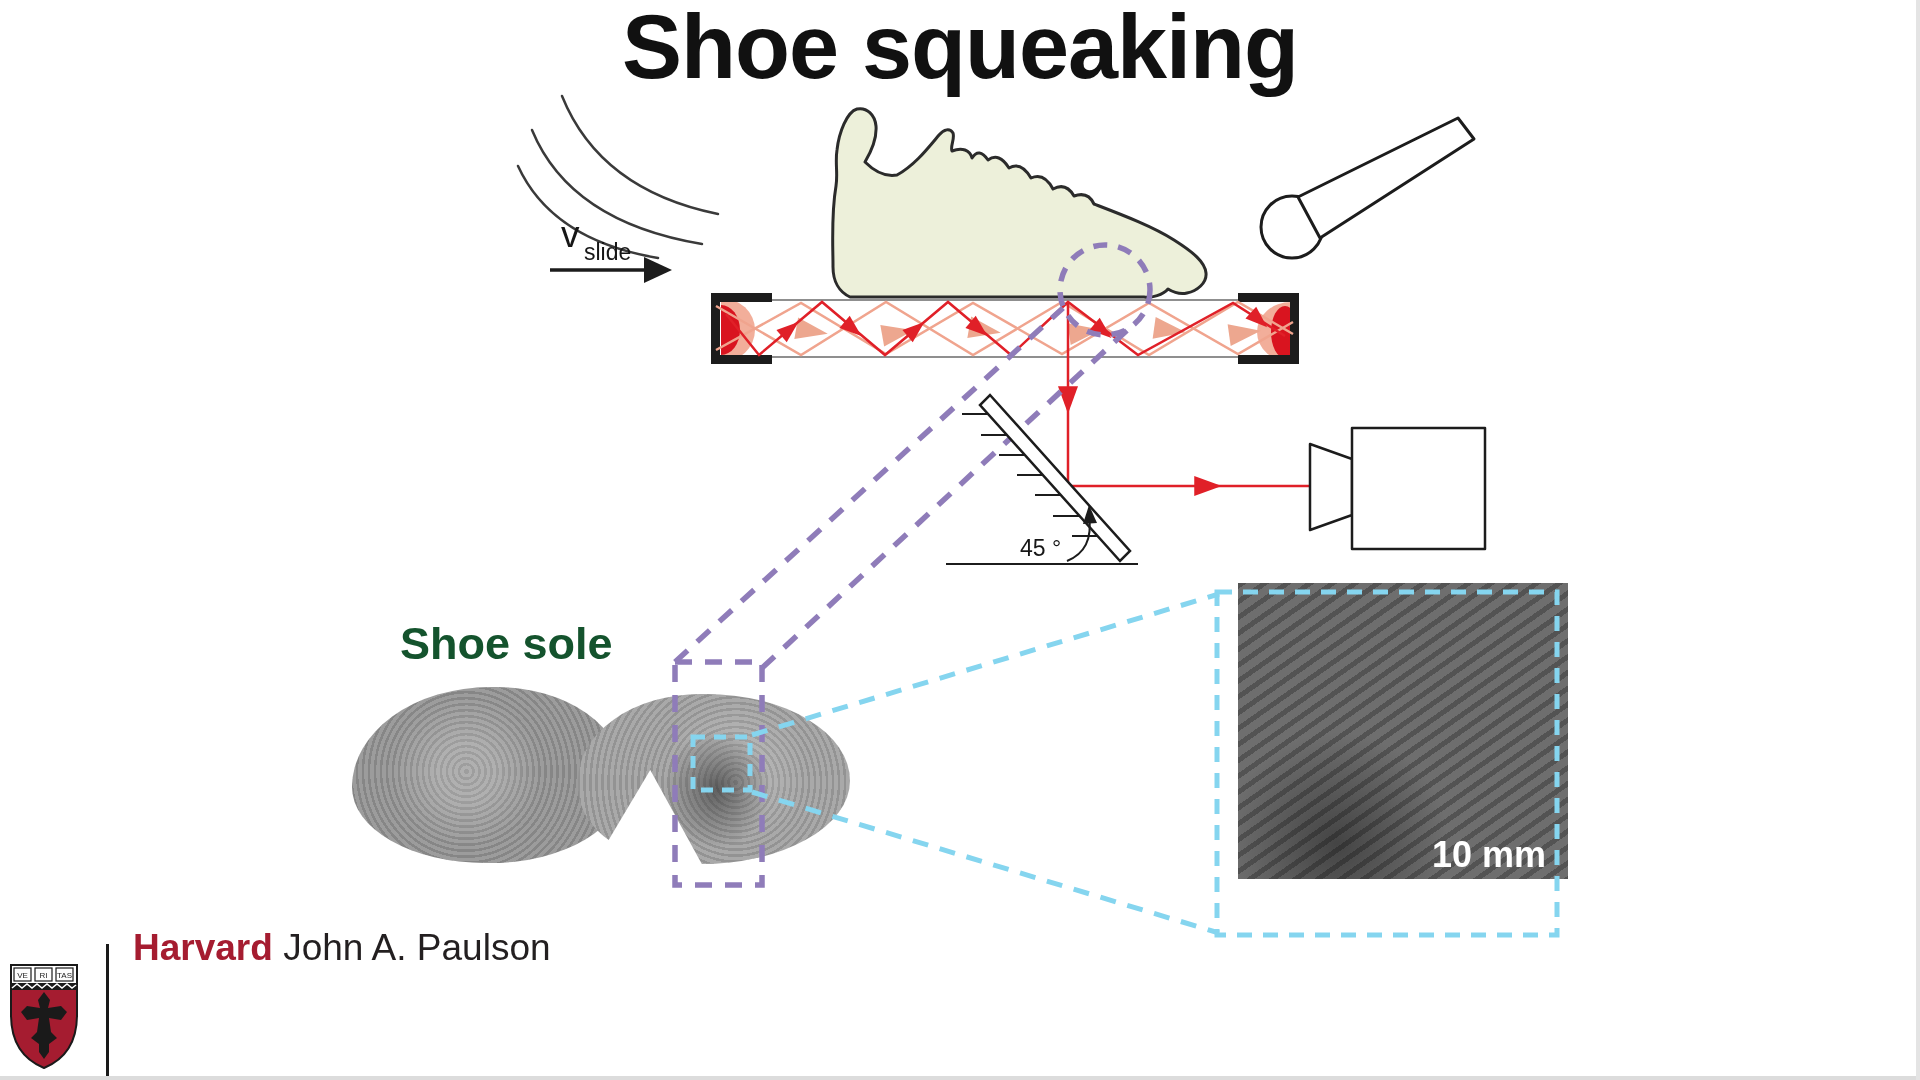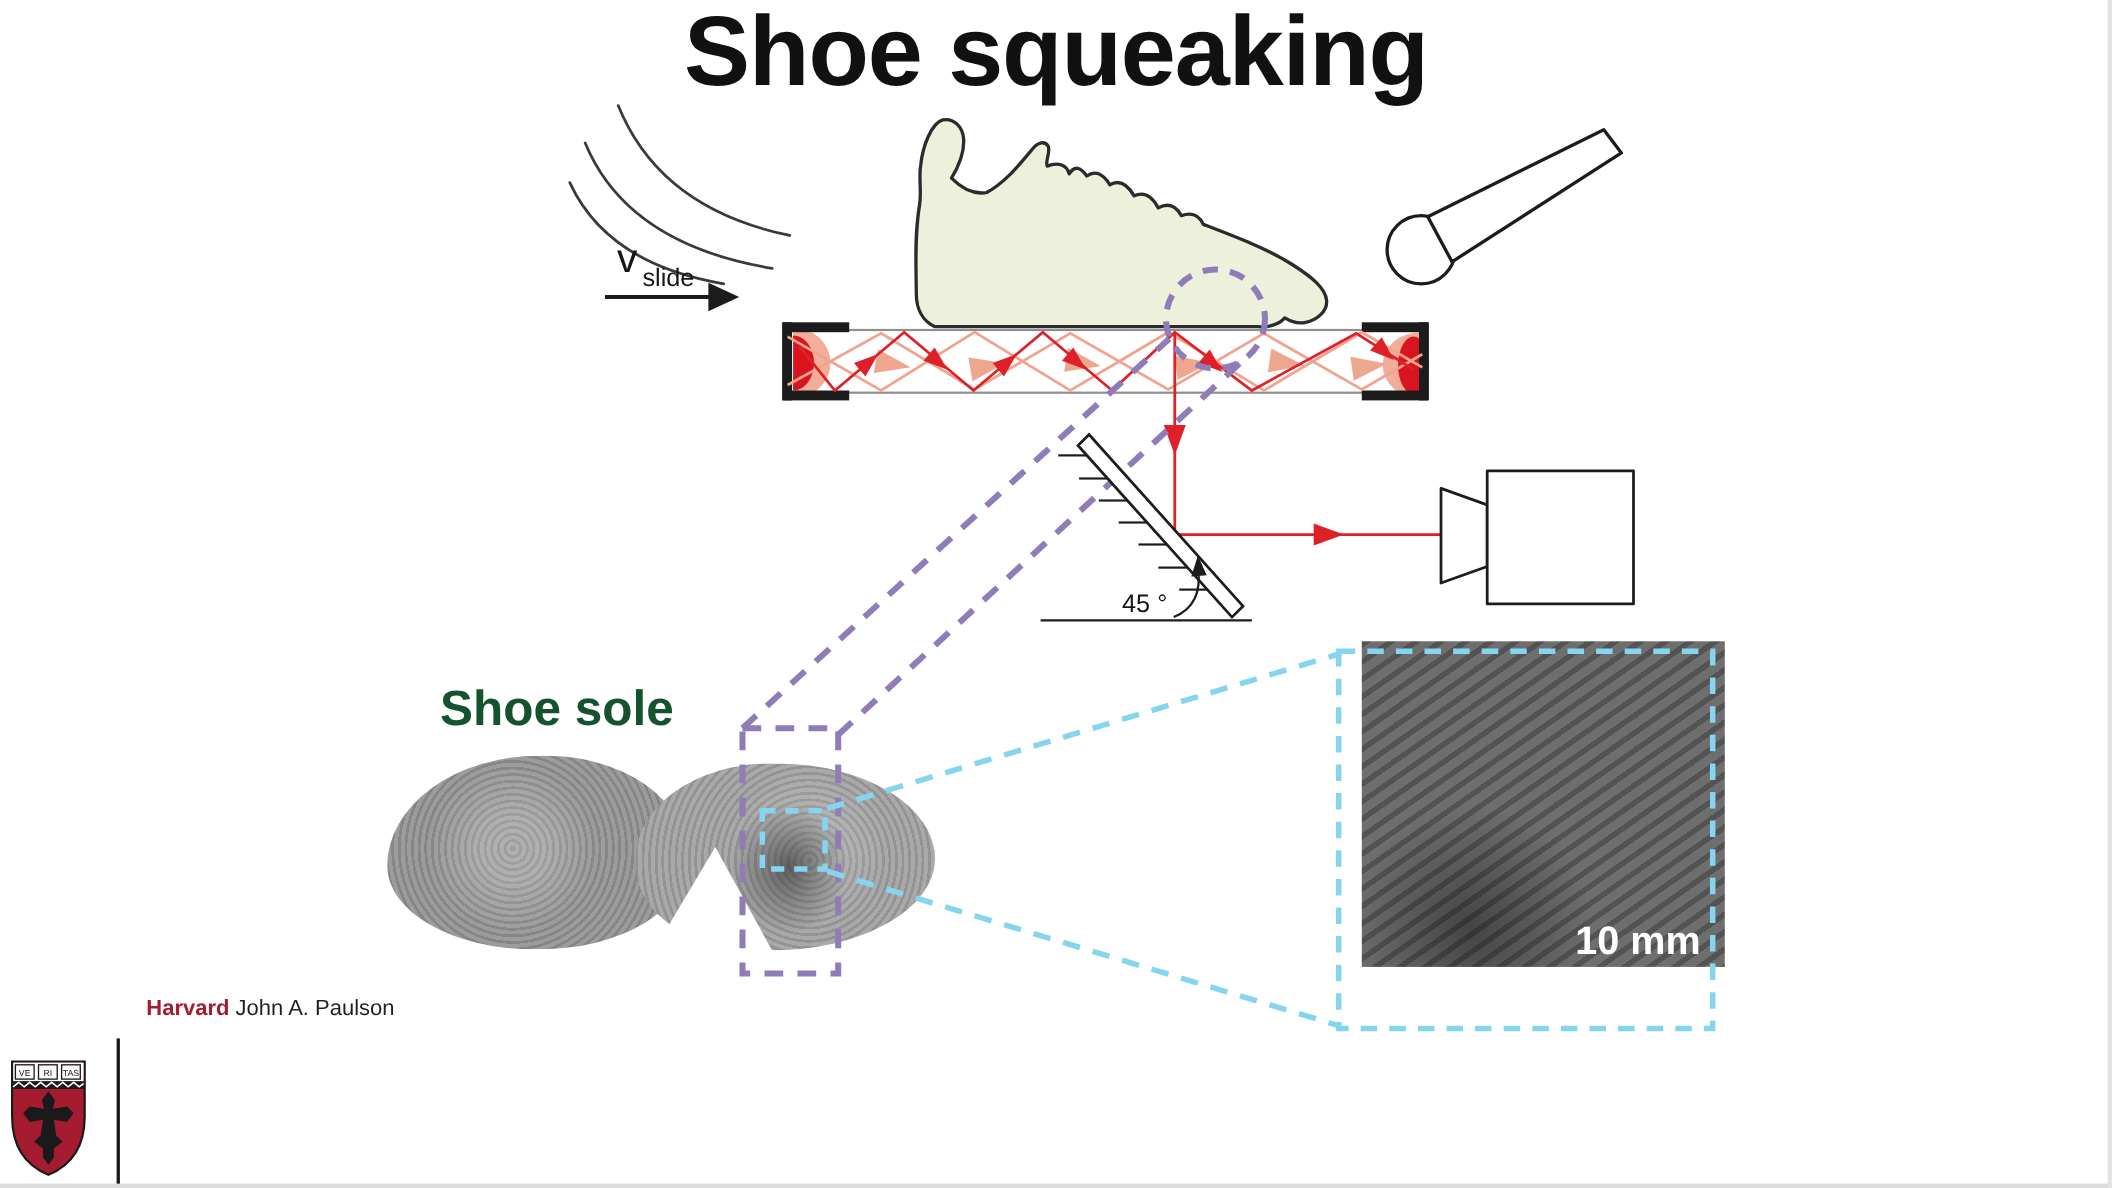--- a/index.html
+++ b/index.html
@@ -28,21 +28,21 @@
   
   #zoom-inset{left:1222px;top:583px;width:330px;height:296px;background:
      radial-gradient(circle at 30% 88%, rgba(0,0,0,.38), rgba(0,0,0,0) 32%),
      repeating-linear-gradient(145deg, #535353 0 5px, #6e6e6e 5px 13px); margin-left: 16px;}
   #scalebar-label{left:1398px;top:848px;width:150px;text-align:center;
      font-size:36px;font-weight:700;color:#ffffff;}
   #scalebar{left:1392px;top:896px;width:142px;height:14px;background:#ffffff;}
   svg.overlay{left:0;top:0;pointer-events:none;}
   
   #logo-divider{left:106px;top:944px;width:3px;height:133px;background:#1a1a1a;}
-  #logo-text{left:133px;top:900px;font-size:20px;line-height:34.5px;color:#231f20;}
+  #logo-text{left:133px;top:931px;font-size:37px;line-height:34.5px;color:#231f20;}
   .crimson{color:#a51c30;font-weight:700;}
   #edge-bottom{left:0;top:1076px;width:1920px;height:4px;background:#dcdcdc;}
   #edge-right{left:1916px;top:0;width:4px;height:1080px;background:#e4e4e4;}
 </style>
 </head>
 <body>
 
 <div class="sole-blob abs" id="sole-heel"></div>
 <div class="sole-blob abs" id="sole-toe"></div>
 <div class="sole-blob abs" id="sole-contact"></div>

